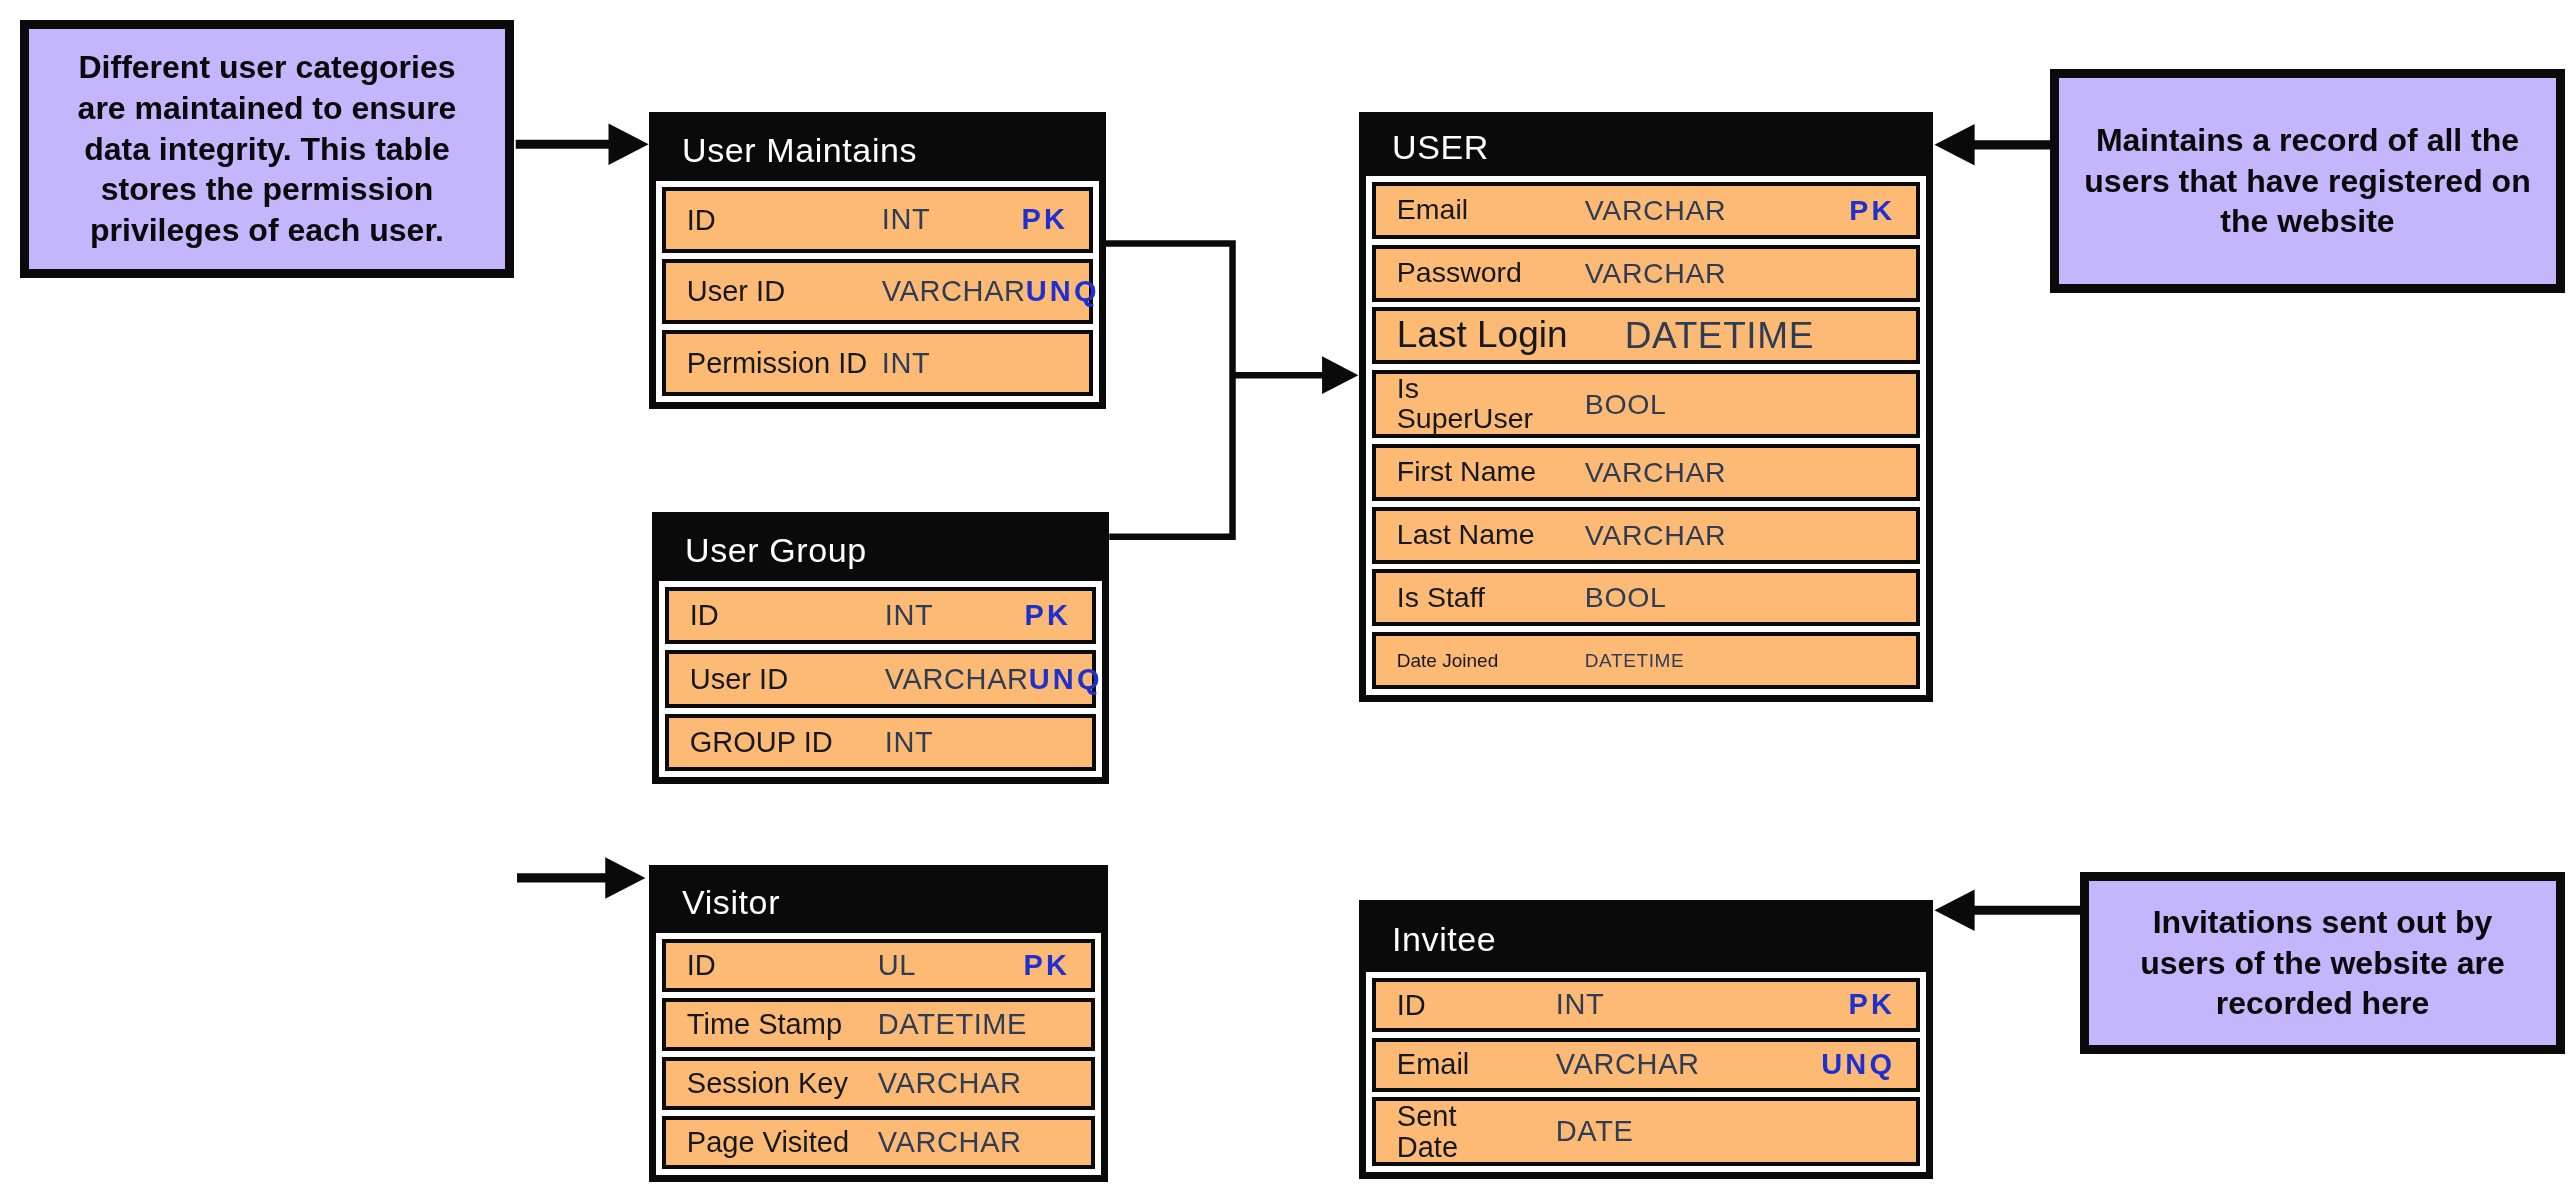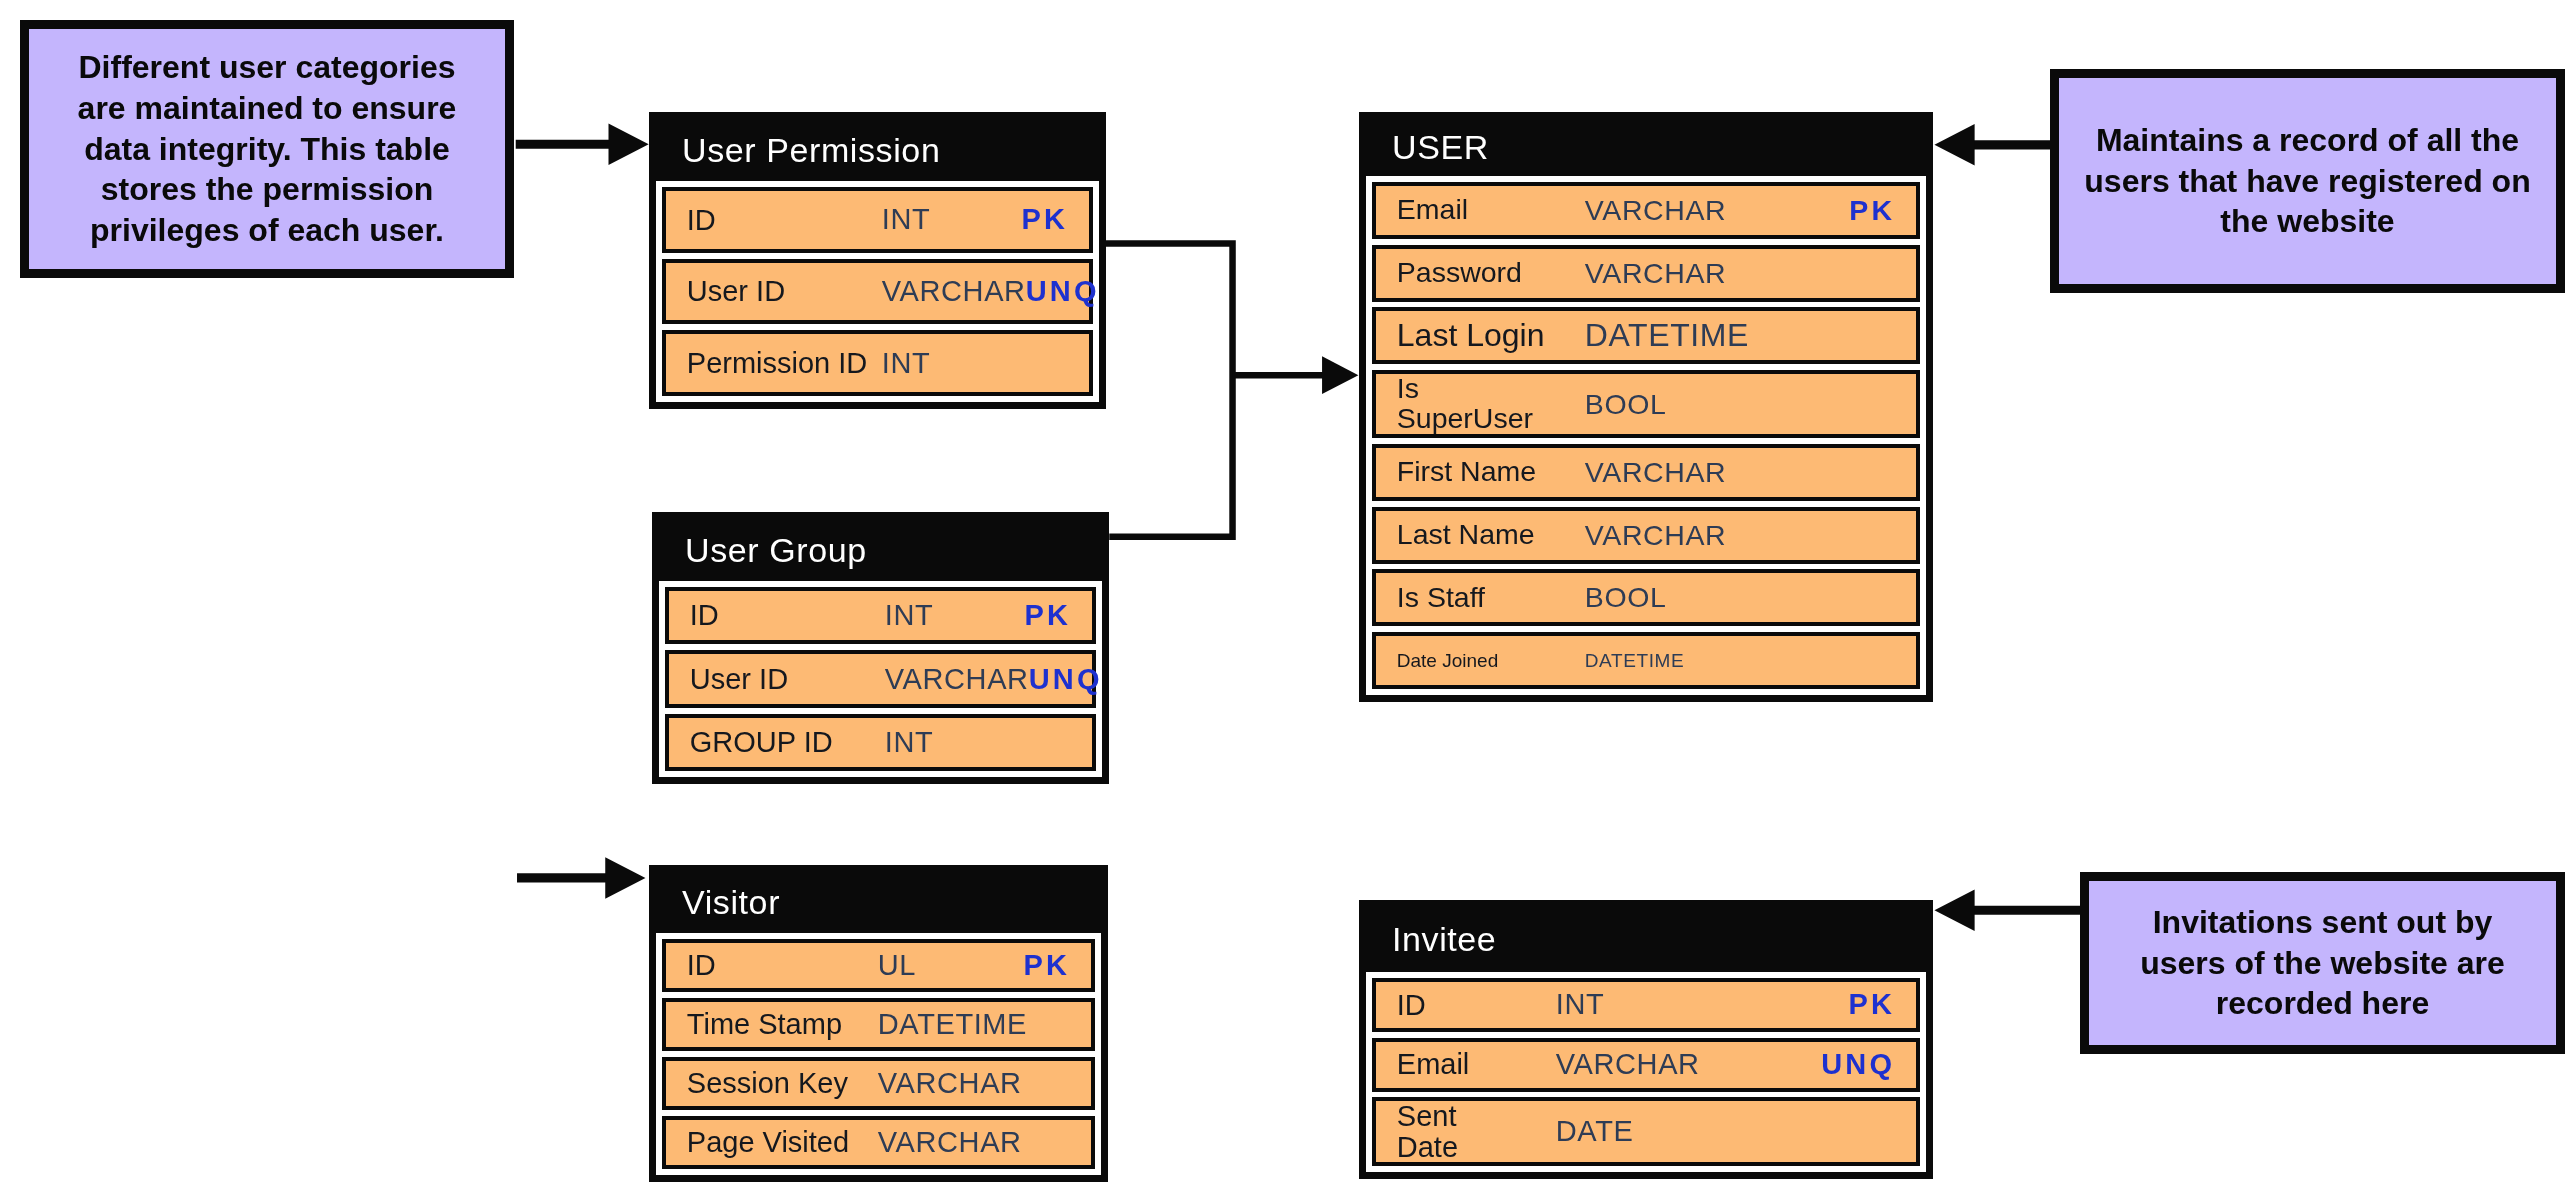--- a/index.html
+++ b/index.html
@@ -109,21 +109,21 @@
   <div class="note" style="left:2050px;top:69px;width:515px;height:224px;">
     <span class="note-text" style="max-width:462px;">Maintains a record of all the users that have registered on the website</span>
   </div>
 
 
   <div class="note" style="left:2080px;top:872px;width:485px;height:182px;">
     <span class="note-text" style="max-width:402px;">Invitations sent out by users of the website are recorded here</span>
   </div>
 
   <div class="etable" style="left:649px;top:112px;width:457px;height:297px;">
-    <div class="hdr" style="height:62px;">User Permission</div>
+    <div class="hdr" style="height:62px;">User Maintains</div>
     <div class="rows" style="--namew:195px;">
       <div class="erow">
         <span class="fname">ID</span>
         <span class="ftype">INT</span>
         <span class="fkey">PK</span>
       </div>
       <div class="erow">
         <span class="fname">User ID</span>
         <span class="ftype">VARCHAR</span>
         <span class="fkey">UNQ</span>
@@ -163,21 +163,21 @@
       <div class="erow" style="font-size:28.5px;">
         <span class="fname">Email</span>
         <span class="ftype">VARCHAR</span>
         <span class="fkey">PK</span>
       </div>
       <div class="erow" style="font-size:28.5px;">
         <span class="fname">Password</span>
         <span class="ftype">VARCHAR</span>
         <span class="fkey"></span>
       </div>
-      <div class="erow" style="font-size:32px;">
+      <div class="erow" style="font-size:37px;gap:40px;">
         <span class="fname">Last Login</span>
         <span class="ftype">DATETIME</span>
         <span class="fkey"></span>
       </div>
       <div class="erow" style="font-size:28.5px;">
         <span class="fname">Is
 SuperUser</span>
         <span class="ftype">BOOL</span>
         <span class="fkey"></span>
       </div>

